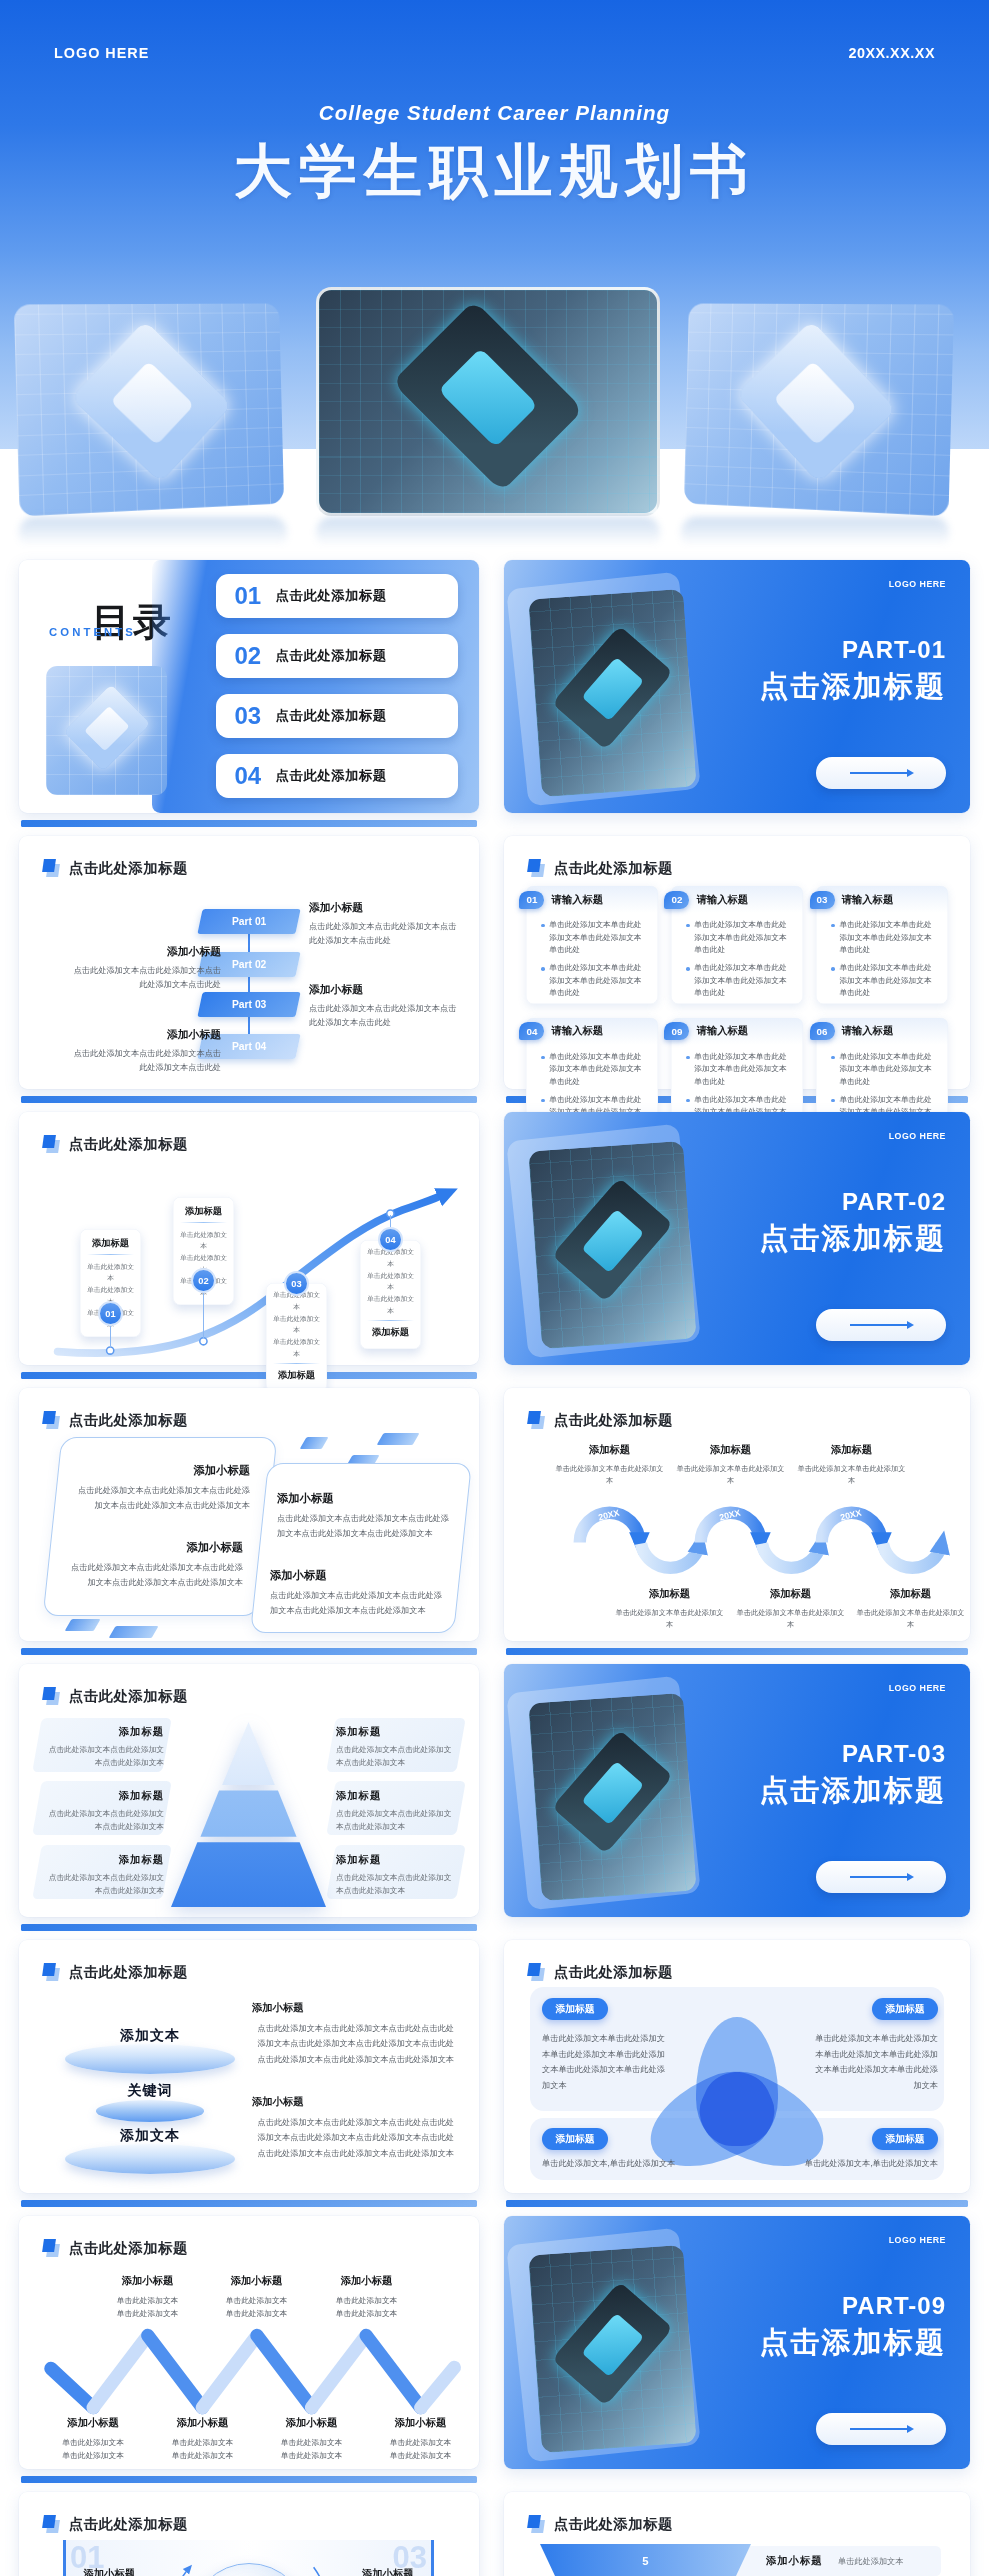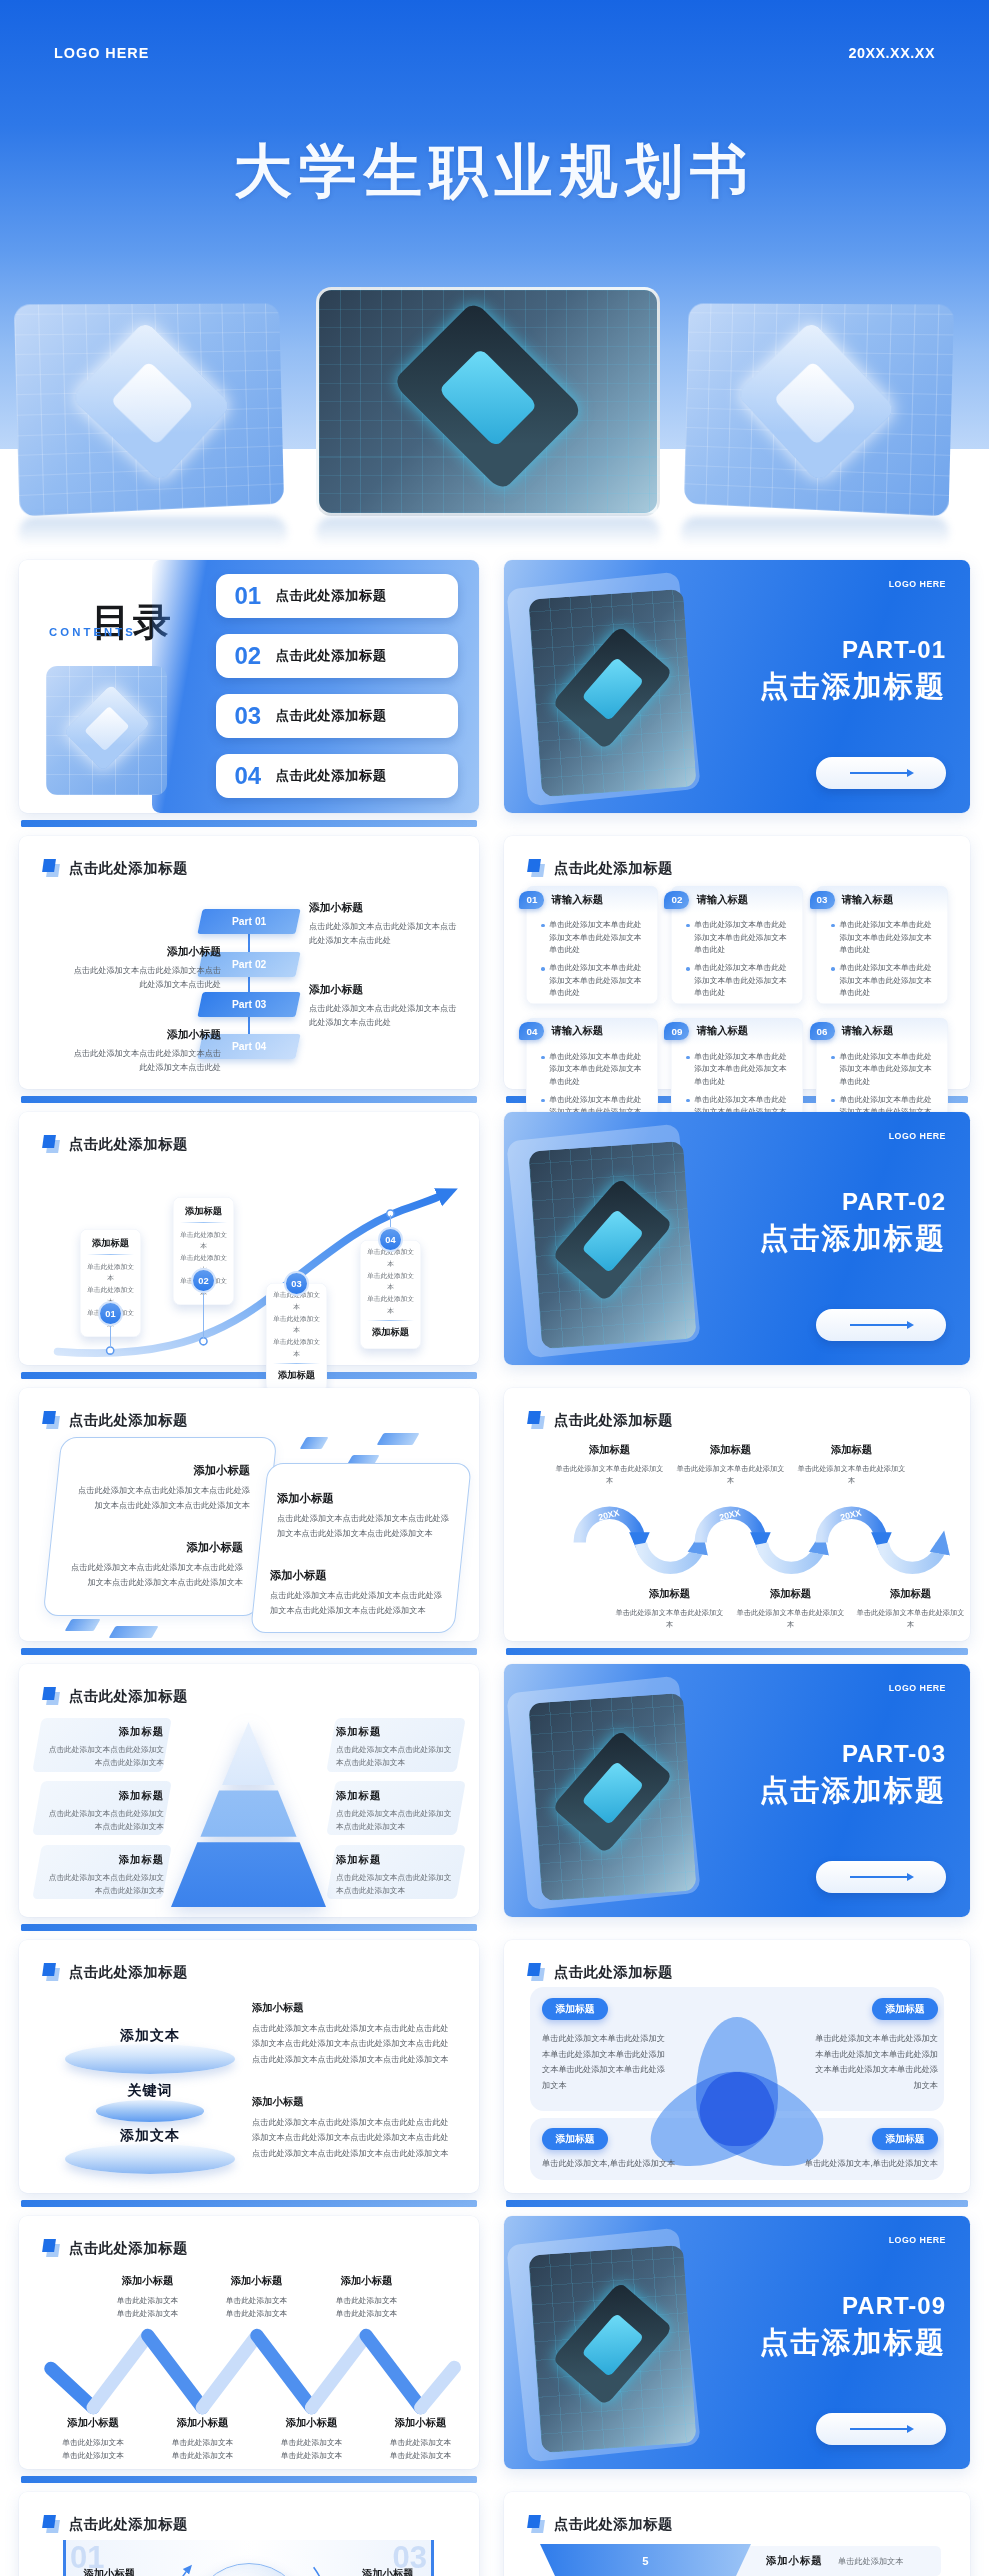--- a/index.html
+++ b/index.html
@@ -165,21 +165,21 @@
   .pyb h4 { font-size:10.3px; color:#17191c; margin-bottom:4.1px; letter-spacing:1px; }
   .pyb p { font-size:7.7px; color:#6a7077; line-height:1.7; }
   .pyb.r { text-align:right; }
 
   
   .klabel { position:absolute; width:170px; text-align:center; font-size:14px; font-weight:bold; color:#0f172a; letter-spacing:1px; }
   .ellip { position:absolute; border-radius:50%; background:linear-gradient(180deg,#f4f9ff 0%,#cfe3fb 40%,#8ab7f3 100%);
          box-shadow:0 5.2px 9.3px rgba(100,140,210,.28); }
   .kb { position:absolute; left:233px; width:202px; }
   .kb h4 { font-size:10.3px; color:#17191c; margin-bottom:6.2px; }
-  .kb p { font-size:8.2px; color:#5a6068; line-height:1.85; }
+  .kb p { font-size:8.2px; color:#5a6068; line-height:1.85;text-align:right; }
 
   
   .ppan { position:absolute; background:#eef3fc; border-radius:13.4px; }
   .pill { position:absolute; background:#2f7ef0; color:#fff; font-weight:bold; font-size:9.8px;
          padding:4.6px 13.4px; border-radius:515px; box-shadow:0 3.1px 7.2px rgba(40,100,220,.32); z-index:3; }
   .pbody { position:absolute; font-size:8.2px; color:#5a6068; line-height:1.9; z-index:3; }
   .petwrap { position:absolute; left:161px; top:77px; width:144px; height:165px; z-index:2; }
   .petal { position:absolute; left:31px; top:0; width:82px; height:129px; background:#4a8ef0; opacity:.62;
          border-radius:52% 52% 46% 46% / 62% 62% 38% 38%; transform-origin:50% 72%; mix-blend-mode:multiply; }
 
@@ -214,20 +214,21 @@
         clip-path:polygon(0% 0%, 100% 0%, calc(100% - 15.5px) 100%, 15.5px 100%);
         filter:drop-shadow(0 2.1px 4.1px rgba(70,120,210,.25)); }
 </style>
 </head>
 <body>
 
 <div class="hero">
   <div class="hero-bg"></div>
   <div class="hero-logo">LOGO HERE</div>
   <div class="hero-date">20XX.XX.XX</div>
+  <div class="hero-sub">College Student Career Planning</div>
   <div class="hero-title">大学生职业规划书</div>
   <div class="chipimg light hi-left"></div>
   <div class="chipimg dark hi-mid"></div>
   <div class="chipimg light hi-right"></div>
   <div class="refl" style="left:19px;width:268px;"></div>
   <div class="refl" style="left:316px;width:344px;"></div>
   <div class="refl" style="left:681px;width:268px;"></div>
 </div>
 
 <div class="grid">

